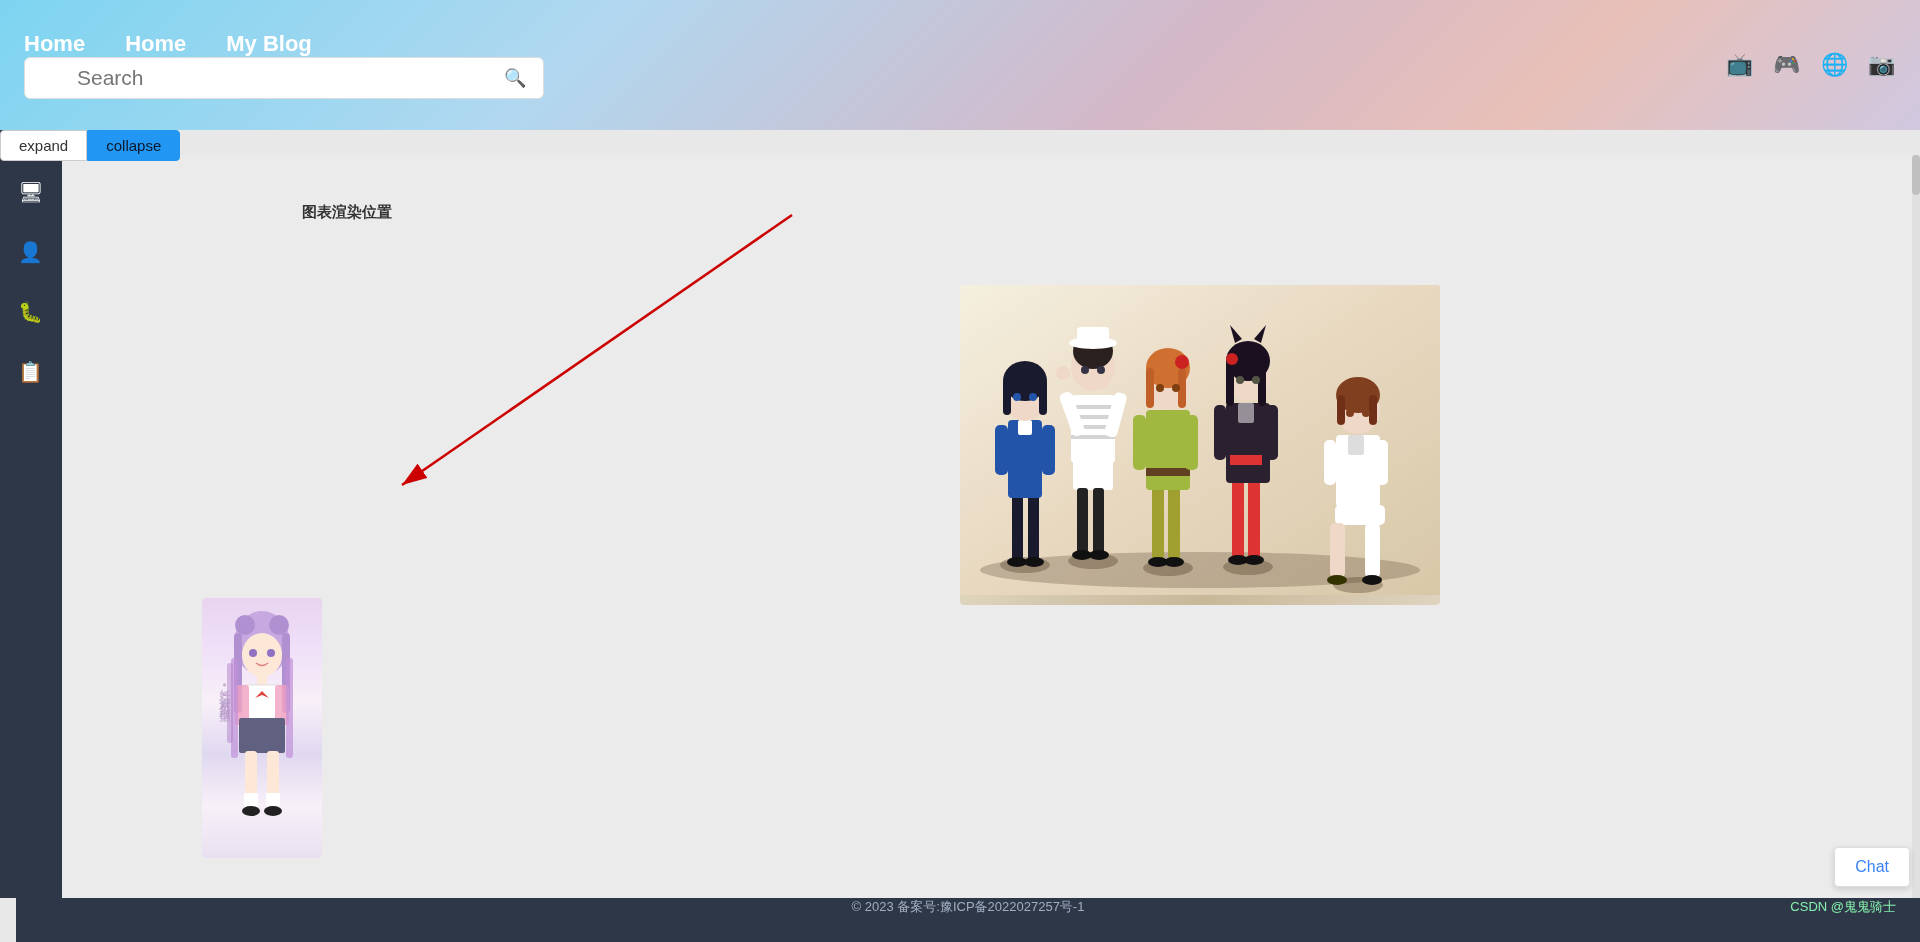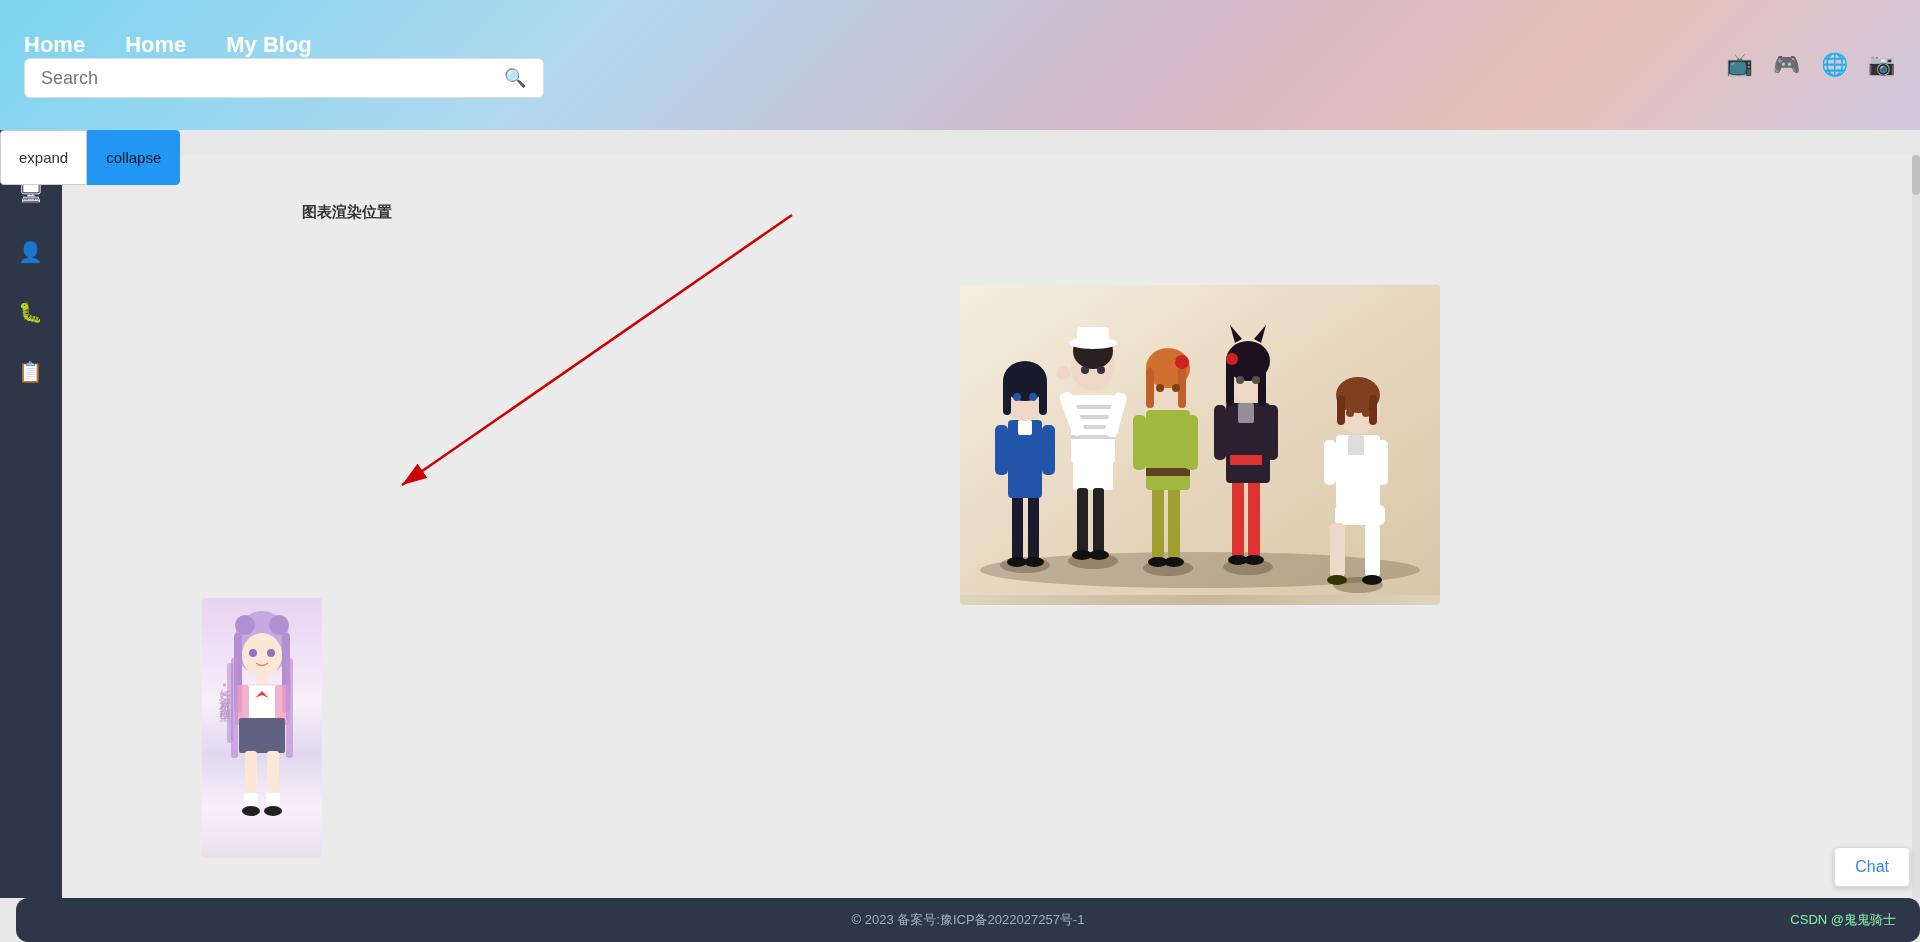--- a/index.html
+++ b/index.html
@@ -36,24 +36,25 @@
       align-items: center;
       background: white;
       border-radius: 6px;
       padding: 8px 16px;
       width: 520px;
       border: 1px solid #ddd;
     }
     .search-input {
       border: none;
       outline: none;
-      font-size: 18px;
+      font-size: 21px;
       color: #666;
       flex: 1;
       background: transparent;
+      margin-left: 36px;
     }
     .search-icon-wrap {
       color: #999;
       font-size: 18px;
     }
     .header-icons {
       position: absolute;
       right: 24px;
       top: 50%;
       transform: translateY(-50%);
@@ -72,21 +73,21 @@
     .btn-row {
       position: absolute;
       top: 130px;
       left: 0;
       display: flex;
       z-index: 10;
     }
     .btn-expand {
       background: white;
       border: 1px solid #ccc;
-      padding: 18px 18px;
+      padding: 6px 18px;
       font-size: 15px;
       cursor: pointer;
       color: #333;
       border-radius: 4px 0 0 4px;
     }
     .btn-collapse {
       background: #2196F3;
       border: 1px solid #2196F3;
       padding: 6px 18px;
       font-size: 15px;
@@ -194,25 +195,23 @@
 
     
     .footer {
       position: absolute;
       bottom: 0;
       left: 16px;
       right: 0;
       height: 44px;
       background: #2d3748;
       display: flex;
-      align-items: center;
       justify-content: center;
       color: #a0aec0;
       font-size: 13px;
-      border-radius: 12px;
     }
     .footer-right {
       position: absolute;
       right: 24px;
       color: #86efac;
       font-size: 13px;
     }
 
     
     .chat-btn {

